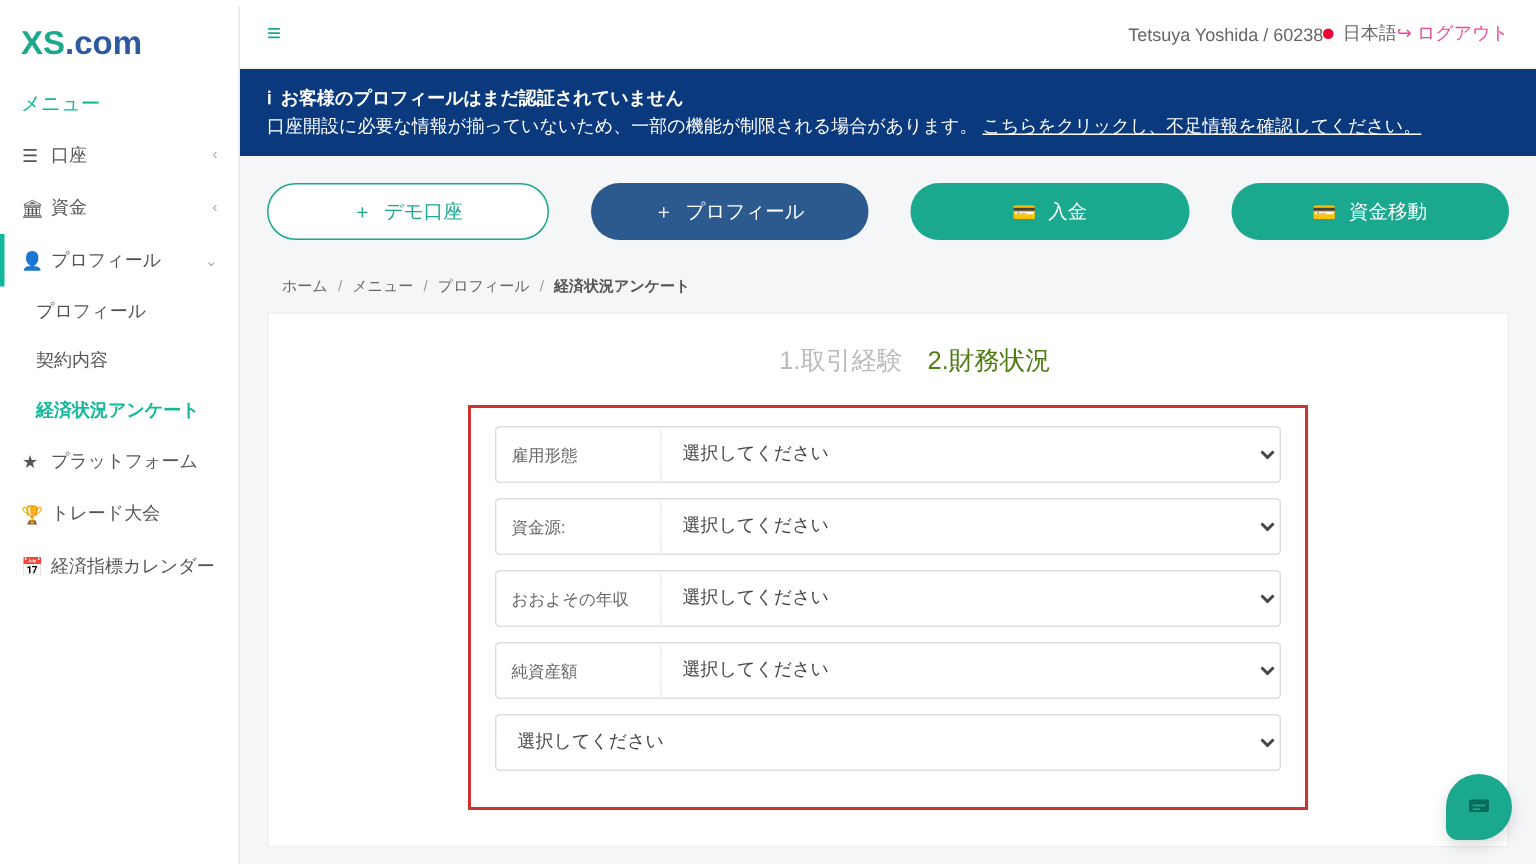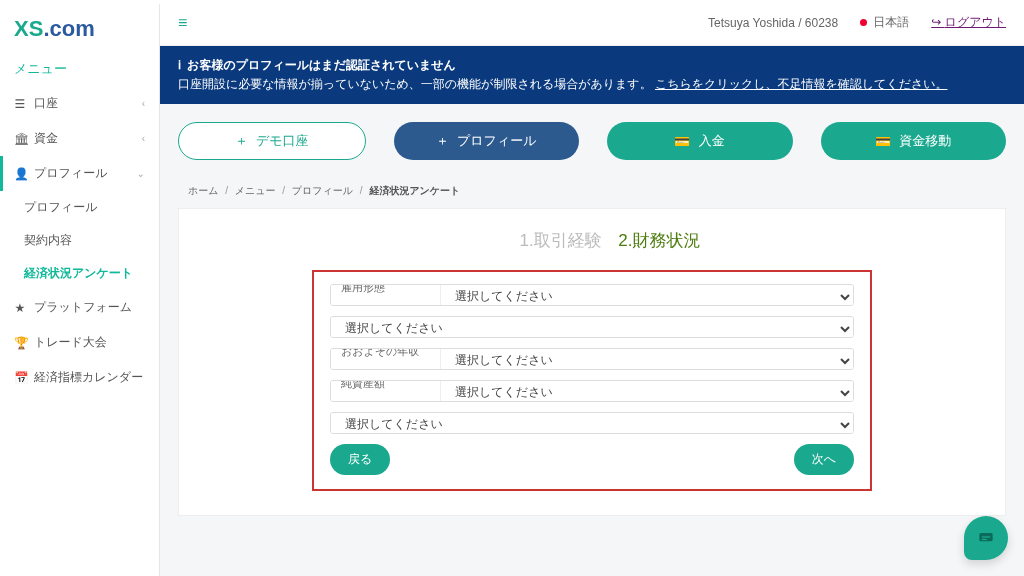--- a/index.html
+++ b/index.html
@@ -14,41 +14,41 @@
   .nav-item { display: flex; align-items: center; justify-content: space-between; padding: 9px 14px; color: #555; cursor: pointer; font-size: 12px; }
   .nav-item .left { display: flex; align-items: center; gap: 8px; }
   .nav-item .ic { width: 12px; display: inline-block; text-align: center; color: #555; font-size: 12px; }
   .nav-item .chev { color: #aaa; font-size: 10px; }
   .nav-sub { padding: 8px 14px 8px 24px; font-size: 12px; color: #555; cursor: pointer; }
   .nav-sub.active { color: #11b89a; font-weight: 600; }
   .nav-item.active-border { border-left: 3px solid #11b89a; padding-left: 11px; }
   .content { position: absolute; left: 160px; top: 0; right: 0; height: 576px; background: #f5f6f7; }
   .topbar { height: 46px; background: #fff; border-bottom: 1px solid #eee; display: flex; align-items: center; justify-content: space-between; padding: 0 18px; }
   .hamb { color: #1aa98e; cursor: pointer; font-size: 16px; }
-  .top-right { display: flex; align-items: center; gap: 22px; font-size: 12px; color: #666; }
+  .top-right { display: flex; align-items: center; font-size: 12px; color: #666; }
   .top-right a { color: #666; text-decoration: none; cursor: pointer; }
   .lang-dot { display: inline-block; width: 7px; height: 7px; border-radius: 50%; background: #e03; margin-right: 6px; vertical-align: middle; }
   .alert-bar { background: #0a3a7d; color: #fff; padding: 10px 18px; font-size: 12px; line-height: 1.6; }
   .alert-bar .title { font-weight: 600; display: flex; align-items: center; gap: 6px; }
   .alert-bar a { color: #fff; }
   .action-row { display: flex; gap: 28px; justify-content: center; padding: 18px 18px 10px; }
   .abtn { flex: 1; max-width: 190px; height: 38px; border-radius: 20px; display: flex; align-items: center; justify-content: center; gap: 8px; font-size: 13px; cursor: pointer; border: none; }
   .abtn.outline { background: #fff; border: 1px solid #1aa98e; color: #1aa98e; }
   .abtn.navy { background: #2c5a8f; color: #fff; }
   .abtn.green { background: #1aa98e; color: #fff; }
   .abtn.teal { background: #1aa98e; color: #fff; }
   .breadcrumb { padding: 14px 28px 10px; color: #666; font-size: 10px; }
   .breadcrumb .sep { color: #999; margin: 0 4px; }
   .breadcrumb .cur { font-weight: 600; color: #555; }
   .card { background: #fff; margin: 0 18px 18px; border: 1px solid #eee; padding: 20px 20px 24px; }
   .steps { text-align: center; font-size: 17px; margin-bottom: 18px; }
   .steps .step1 { color: #bbb; margin-left: 36px; }
   .steps .step2 { color: #4d7c0f; font-weight: 400; margin-left: 12px; margin-top: 48px; }
   .form-box { border: 2px solid #c33; padding: 12px 16px 14px; max-width: 560px; margin: 0 auto; }
-  .frow { display: flex; align-items: flex-end; border: 1px solid #ddd; border-radius: 3px; margin-bottom: 10px; overflow: hidden; height: 22px; }
+  .frow { display: flex; align-items: center; border: 1px solid #ddd; border-radius: 3px; margin-bottom: 10px; overflow: hidden; height: 38px; }
   .frow .lbl { width: 110px; padding: 10px 10px; font-size: 11px; color: #666; border-right: 1px solid #eee; background: #fff; display: flex; align-items: center; }
   .frow select { flex: 1; border: none; padding: 0 10px; font-size: 12px; color: #444; background: #fff; cursor: pointer; outline: none; font-family: Liberation Mono, monospace; }
   .btns-row { display: flex; justify-content: space-between; margin-top: 10px; }
   .pill { background: #1aa98e; color: #fff; border: none; border-radius: 16px; padding: 7px 18px; font-size: 12px; cursor: pointer; }
   .chat-fab { position: absolute; right: 16px; bottom: 16px; width: 44px; height: 44px; border-radius: 50% 50% 50% 8px; background: #1aa98e; display: flex; align-items: center; justify-content: center; color: #0a6b5a; cursor: pointer; box-shadow: 0 4px 10px rgba(0,0,0,.15); }
   .chat-fab svg { width: 20px; height: 20px; }
 </style>
 </head>
 <body>
 
@@ -102,21 +102,21 @@
       </span>
   </div>
 </div>
 
 <div class="content">
   <div class="topbar">
     <span class="hamb">≡</span>
     <div class="top-right">
       <a>Tetsuya Yoshida / 60238</a>
       <a><span class="lang-dot"></span><span>日本語</span></a>
-      <a style="color:#701a75;text-decoration:underline;">↪ <span>ログアウト</span></a>
+      <a style="color:#ec4899;">↪ <span>ログアウト</span></a>
     </div>
   </div>
 
   <div class="alert-bar">
     <div class="title">
         <span>ℹ</span>
         <span>お客様のプロフィールはまだ認証されていません</span>
       </div>
     <div>
       <span>口座開設に必要な情報が揃っていないため、一部の機能が制限される場合があります。</span>
@@ -146,36 +146,33 @@
       <span class="step1"><span>1.</span><span>取引経験</span></span>
       <span class="step2"><span>2.</span><span>財務状況</span></span>
     </div>
 
     <div class="form-box">
       <div class="frow">
         <div class="lbl">雇用形態</div>
         <select><option>選択してください</option></select>
       </div>
       <div class="frow">
+        <div class="lbl">資金源:</div>
         <select><option>選択してください</option></select>
       </div>
       <div class="frow">
         <div class="lbl">おおよその年収</div>
         <select><option>選択してください</option></select>
       </div>
       <div class="frow">
         <div class="lbl">純資産額</div>
         <select><option>選択してください</option></select>
       </div>
       <div class="frow">
         <select><option>選択してください</option></select>
-      </div>
-      <div class="btns-row">
-        <button class="pill">戻る</button>
-        <button class="pill">次へ</button>
       </div>
     </div>
   </div>
 </div>
 
 <div class="chat-fab">
   <svg viewBox="0 0 24 24">
       <rect x="4" y="6" width="16" height="10" rx="2" fill="#0a6b5a"></rect>
       <rect x="7" y="10" width="10" height="1.5" fill="#1aa98e"></rect>
       <rect x="7" y="13" width="6" height="1.5" fill="#1aa98e"></rect>

